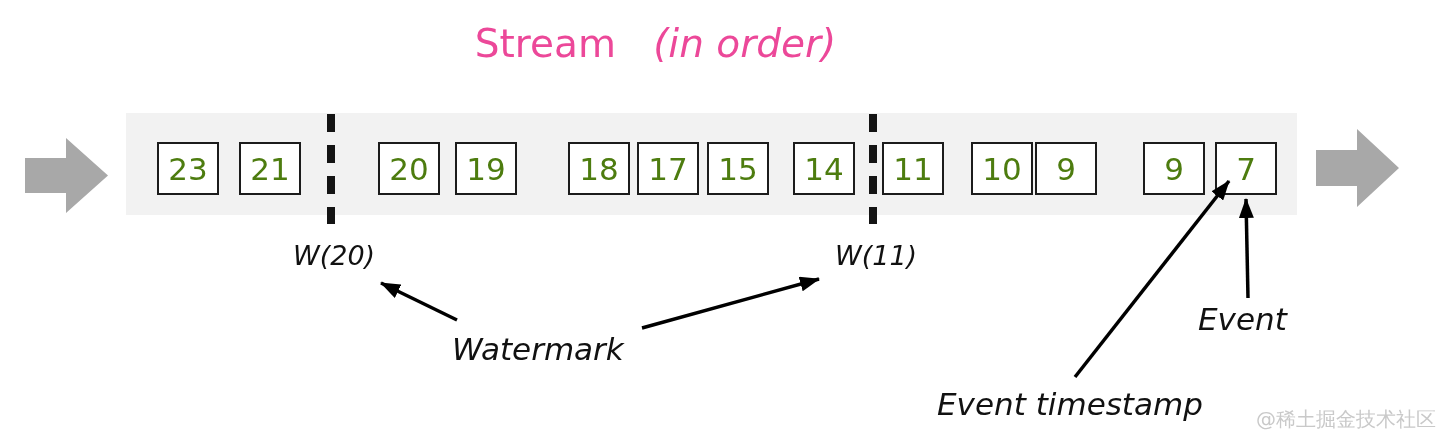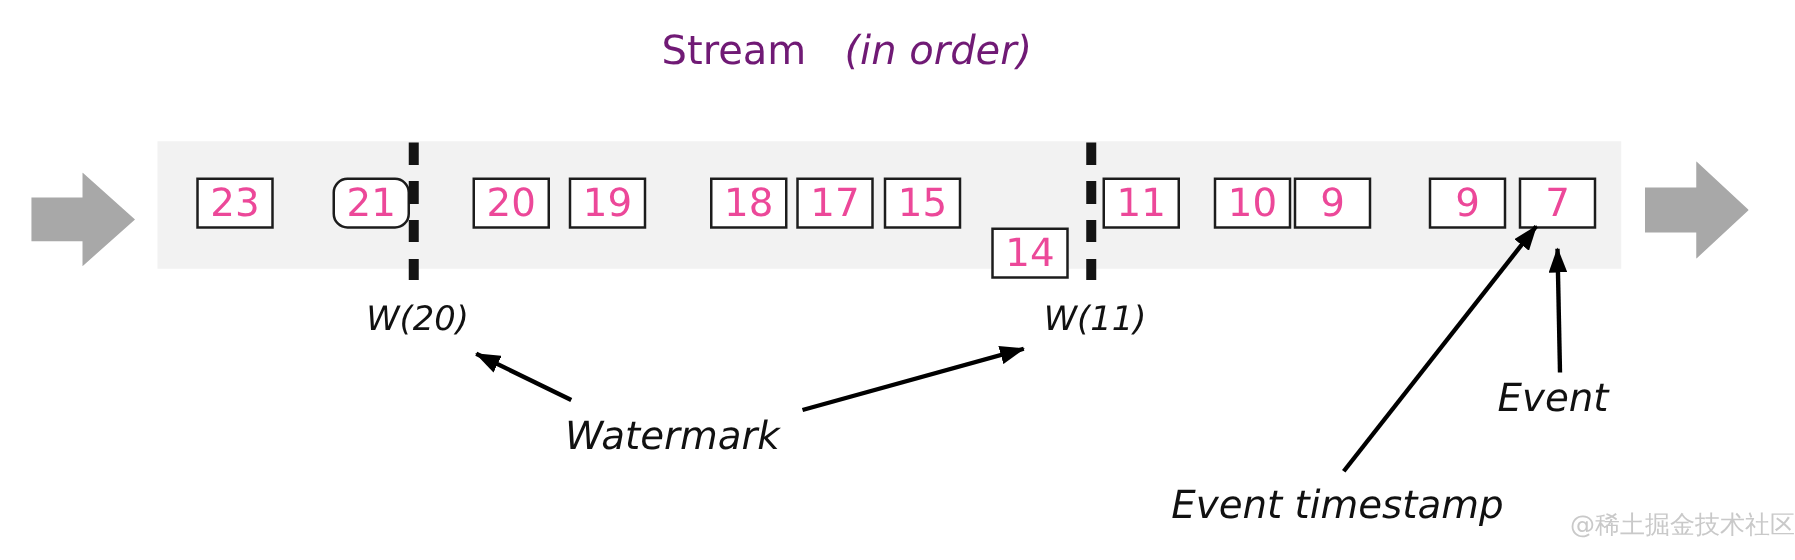--- a/index.html
+++ b/index.html
@@ -12,54 +12,54 @@
     width: 1436px;
     height: 448px;
     background: #ffffff;
     font-family: "DejaVu Sans", "Liberation Sans", sans-serif;
     color: #000000;
     overflow: hidden;
   }
   
   .title {
     position: absolute;
-    left: 354px;
+    left: 332px;
     top: 21px;
     width: 647px;
     text-align: center;
-    font-size: 32px;
+    font-size: 39px;
     white-space: nowrap;
-    color: #701a75;
+    color: #ec4899;
   }
   .title .suffix { font-style: italic; }
 
   
   .stream-band {
     position: absolute;
     left: 126px;
     top: 113px;
     width: 1171px;
     height: 102px;
     background: var(--band-bg, #f2f2f2);
   }
 
   
   .event-box {
     position: absolute;
     top: 142px;
     width: 62px;
-    height: 41px;
+    height: 53px;
     box-sizing: border-box;
     background: #ffffff;
     border: 2.5px solid var(--box-border, #1c1c1c);
     display: flex;
     align-items: center;
     justify-content: center;
     font-size: 31px;
-    color: #ec4899;
+    color: #4d7c0f;
   }
 
   
   .wm-dash {
     position: absolute;
     top: 114px;
     width: 8px;
     height: 110px;
     background: repeating-linear-gradient(
       to bottom,
@@ -125,27 +125,27 @@
   </svg>
 
   <svg class="flow-arrow" style="left:1316px; top:129px;" width="83" height="78" viewBox="0 0 83 78">
     <polygon points="0,21 41,21 41,0 83,39 41,78 41,57 0,57" fill="#a8a8a8"></polygon>
   </svg>
 
   <div class="stream-band"></div>
 
   <div id="event-layer">
       <div class="event-box" style="left: 157px;">23</div>
-      <div class="event-box" style="left: 266px; border-radius: 12px;">21</div>
+      <div class="event-box" style="left: 239px;">21</div>
       <div class="event-box" style="left: 378px;">20</div>
       <div class="event-box" style="left: 455px;">19</div>
       <div class="event-box" style="left: 568px;">18</div>
       <div class="event-box" style="left: 637px;">17</div>
       <div class="event-box" style="left: 707px;">15</div>
-      <div class="event-box" style="left: 793px; margin-top: 40px;">14</div>
+      <div class="event-box" style="left: 793px;">14</div>
       <div class="event-box" style="left: 882px;">11</div>
       <div class="event-box" style="left: 971px; text-align: right;">10</div>
       <div class="event-box" style="left: 1035px;">9</div>
       <div class="event-box" style="left: 1143px;">9</div>
       <div class="event-box" style="left: 1215px;">7</div>
     </div>
   <div id="watermark-layer">
       <div class="wm-dash" style="left: 327px;"></div>
       <div class="wm-label" style="left: 293px; text-align: center;">W(20)</div>
       <div class="wm-dash" style="left: 869px;"></div>

